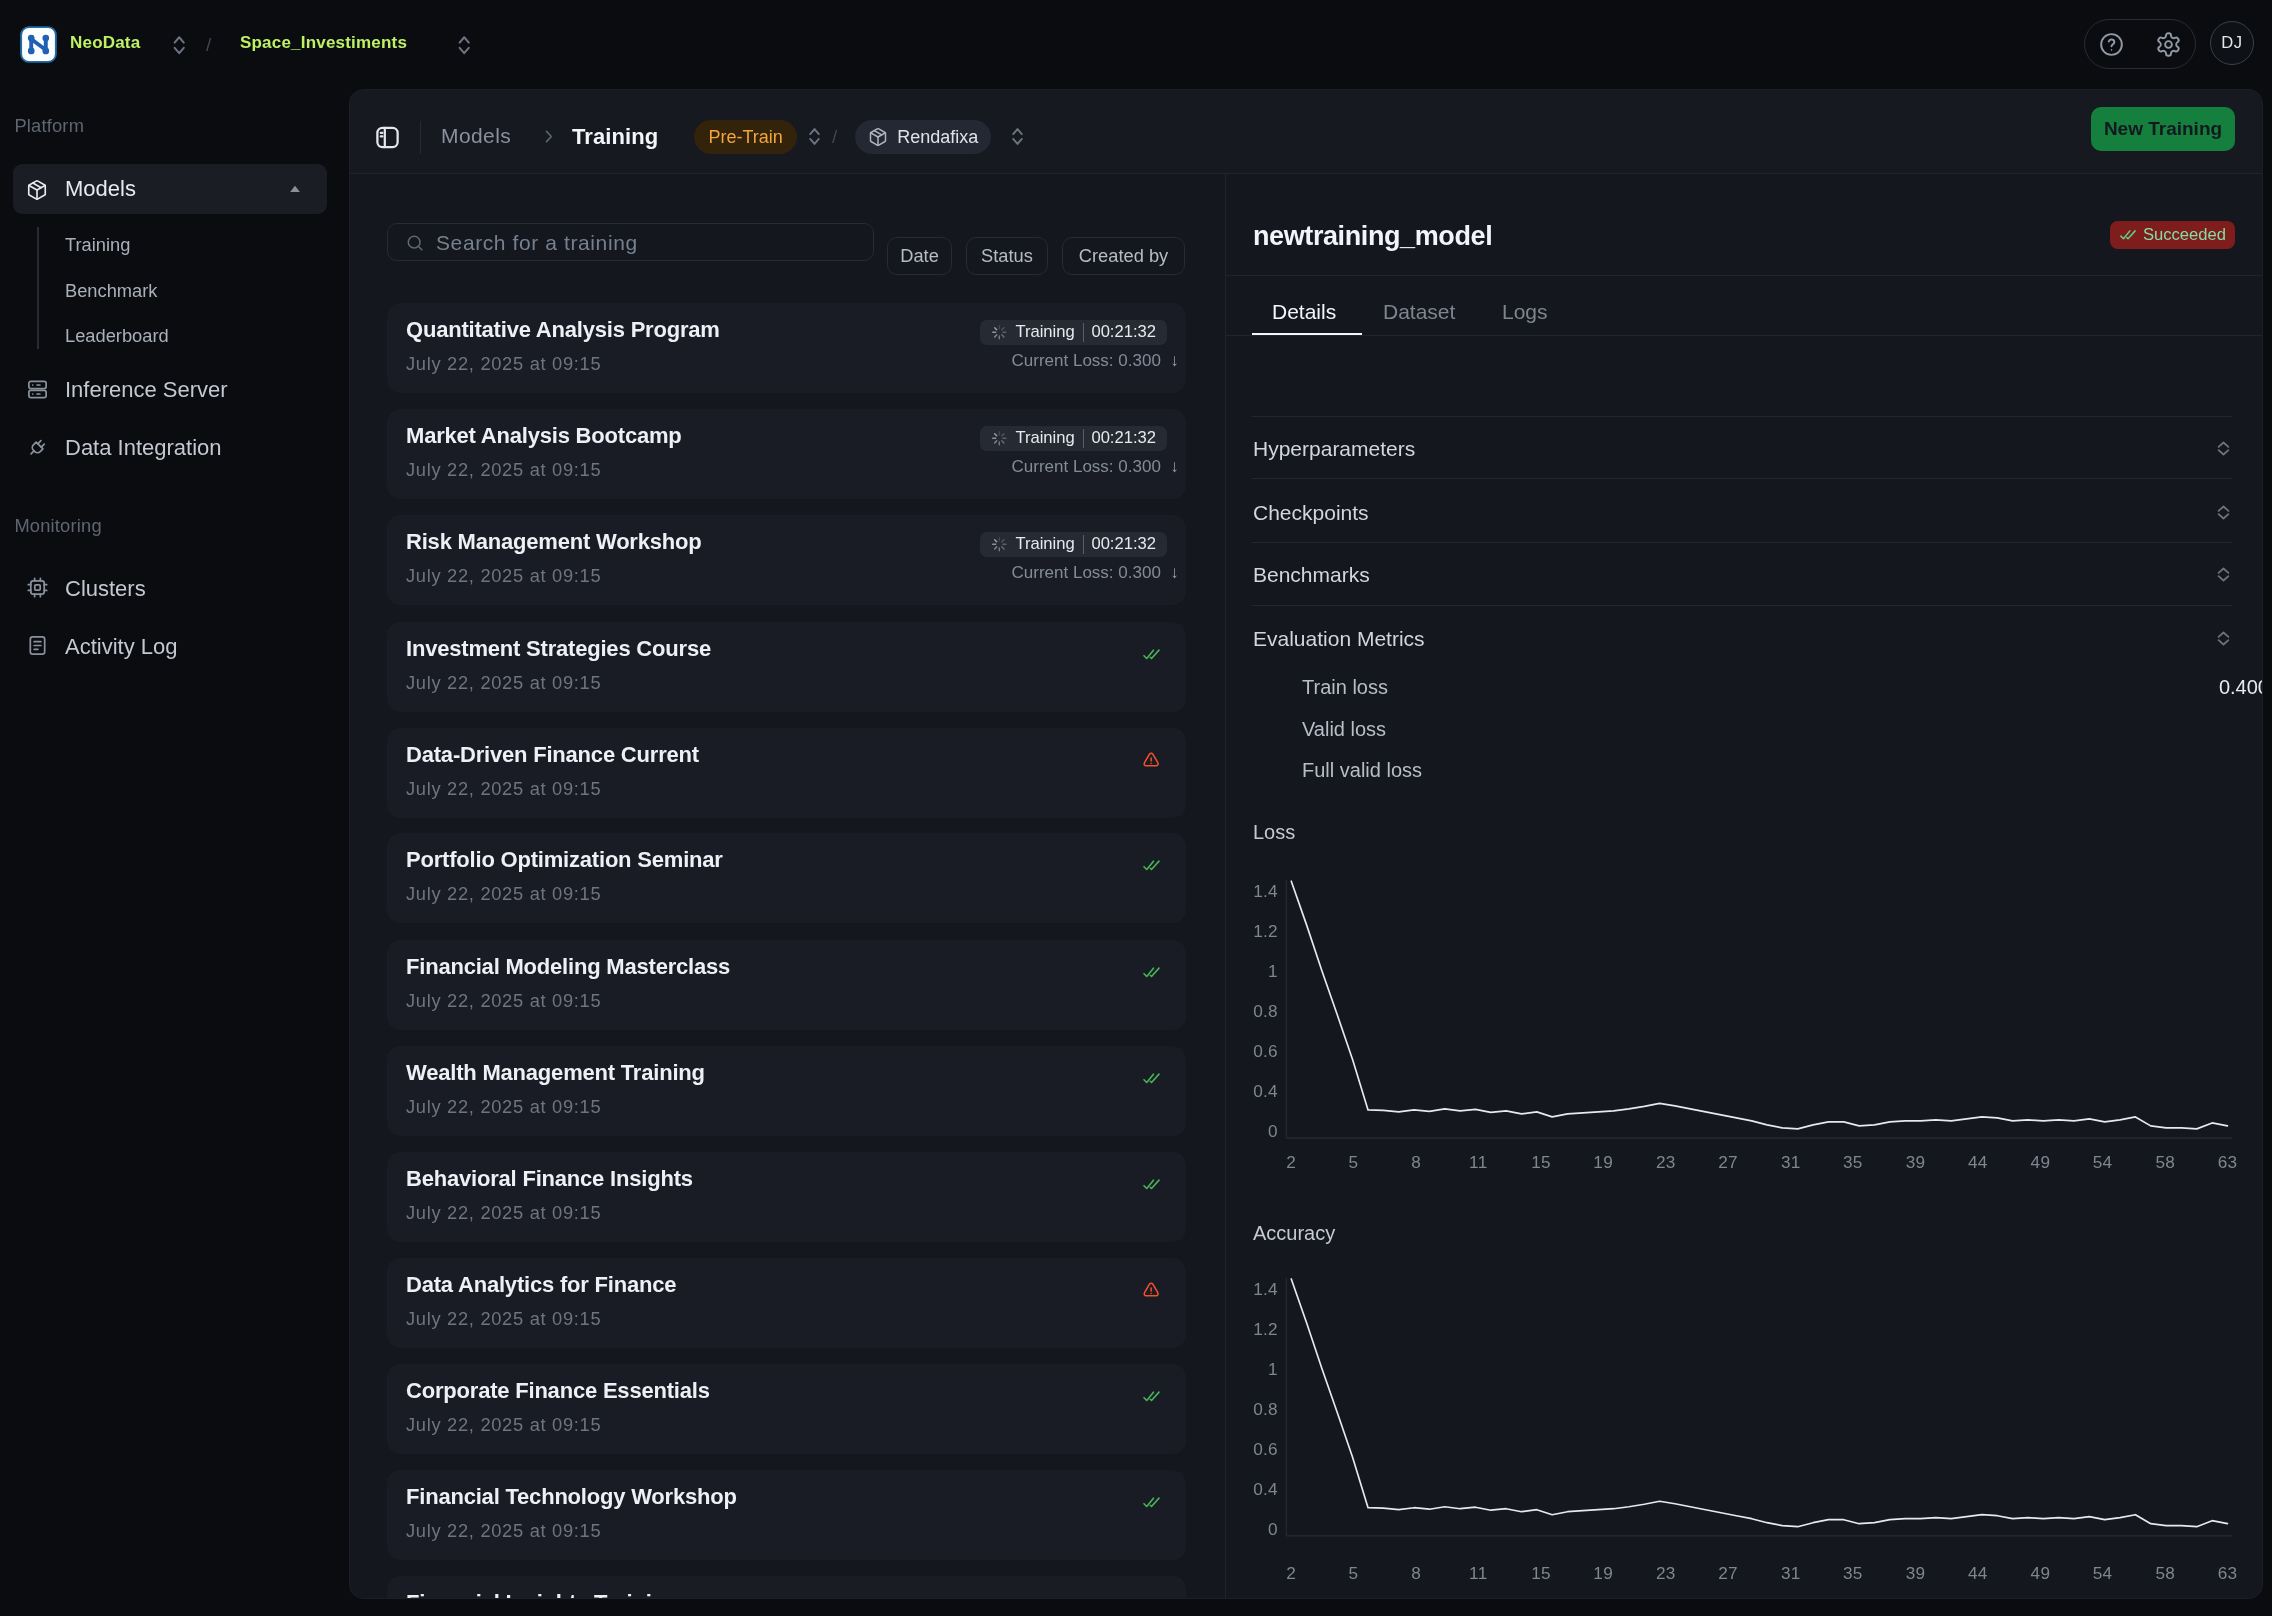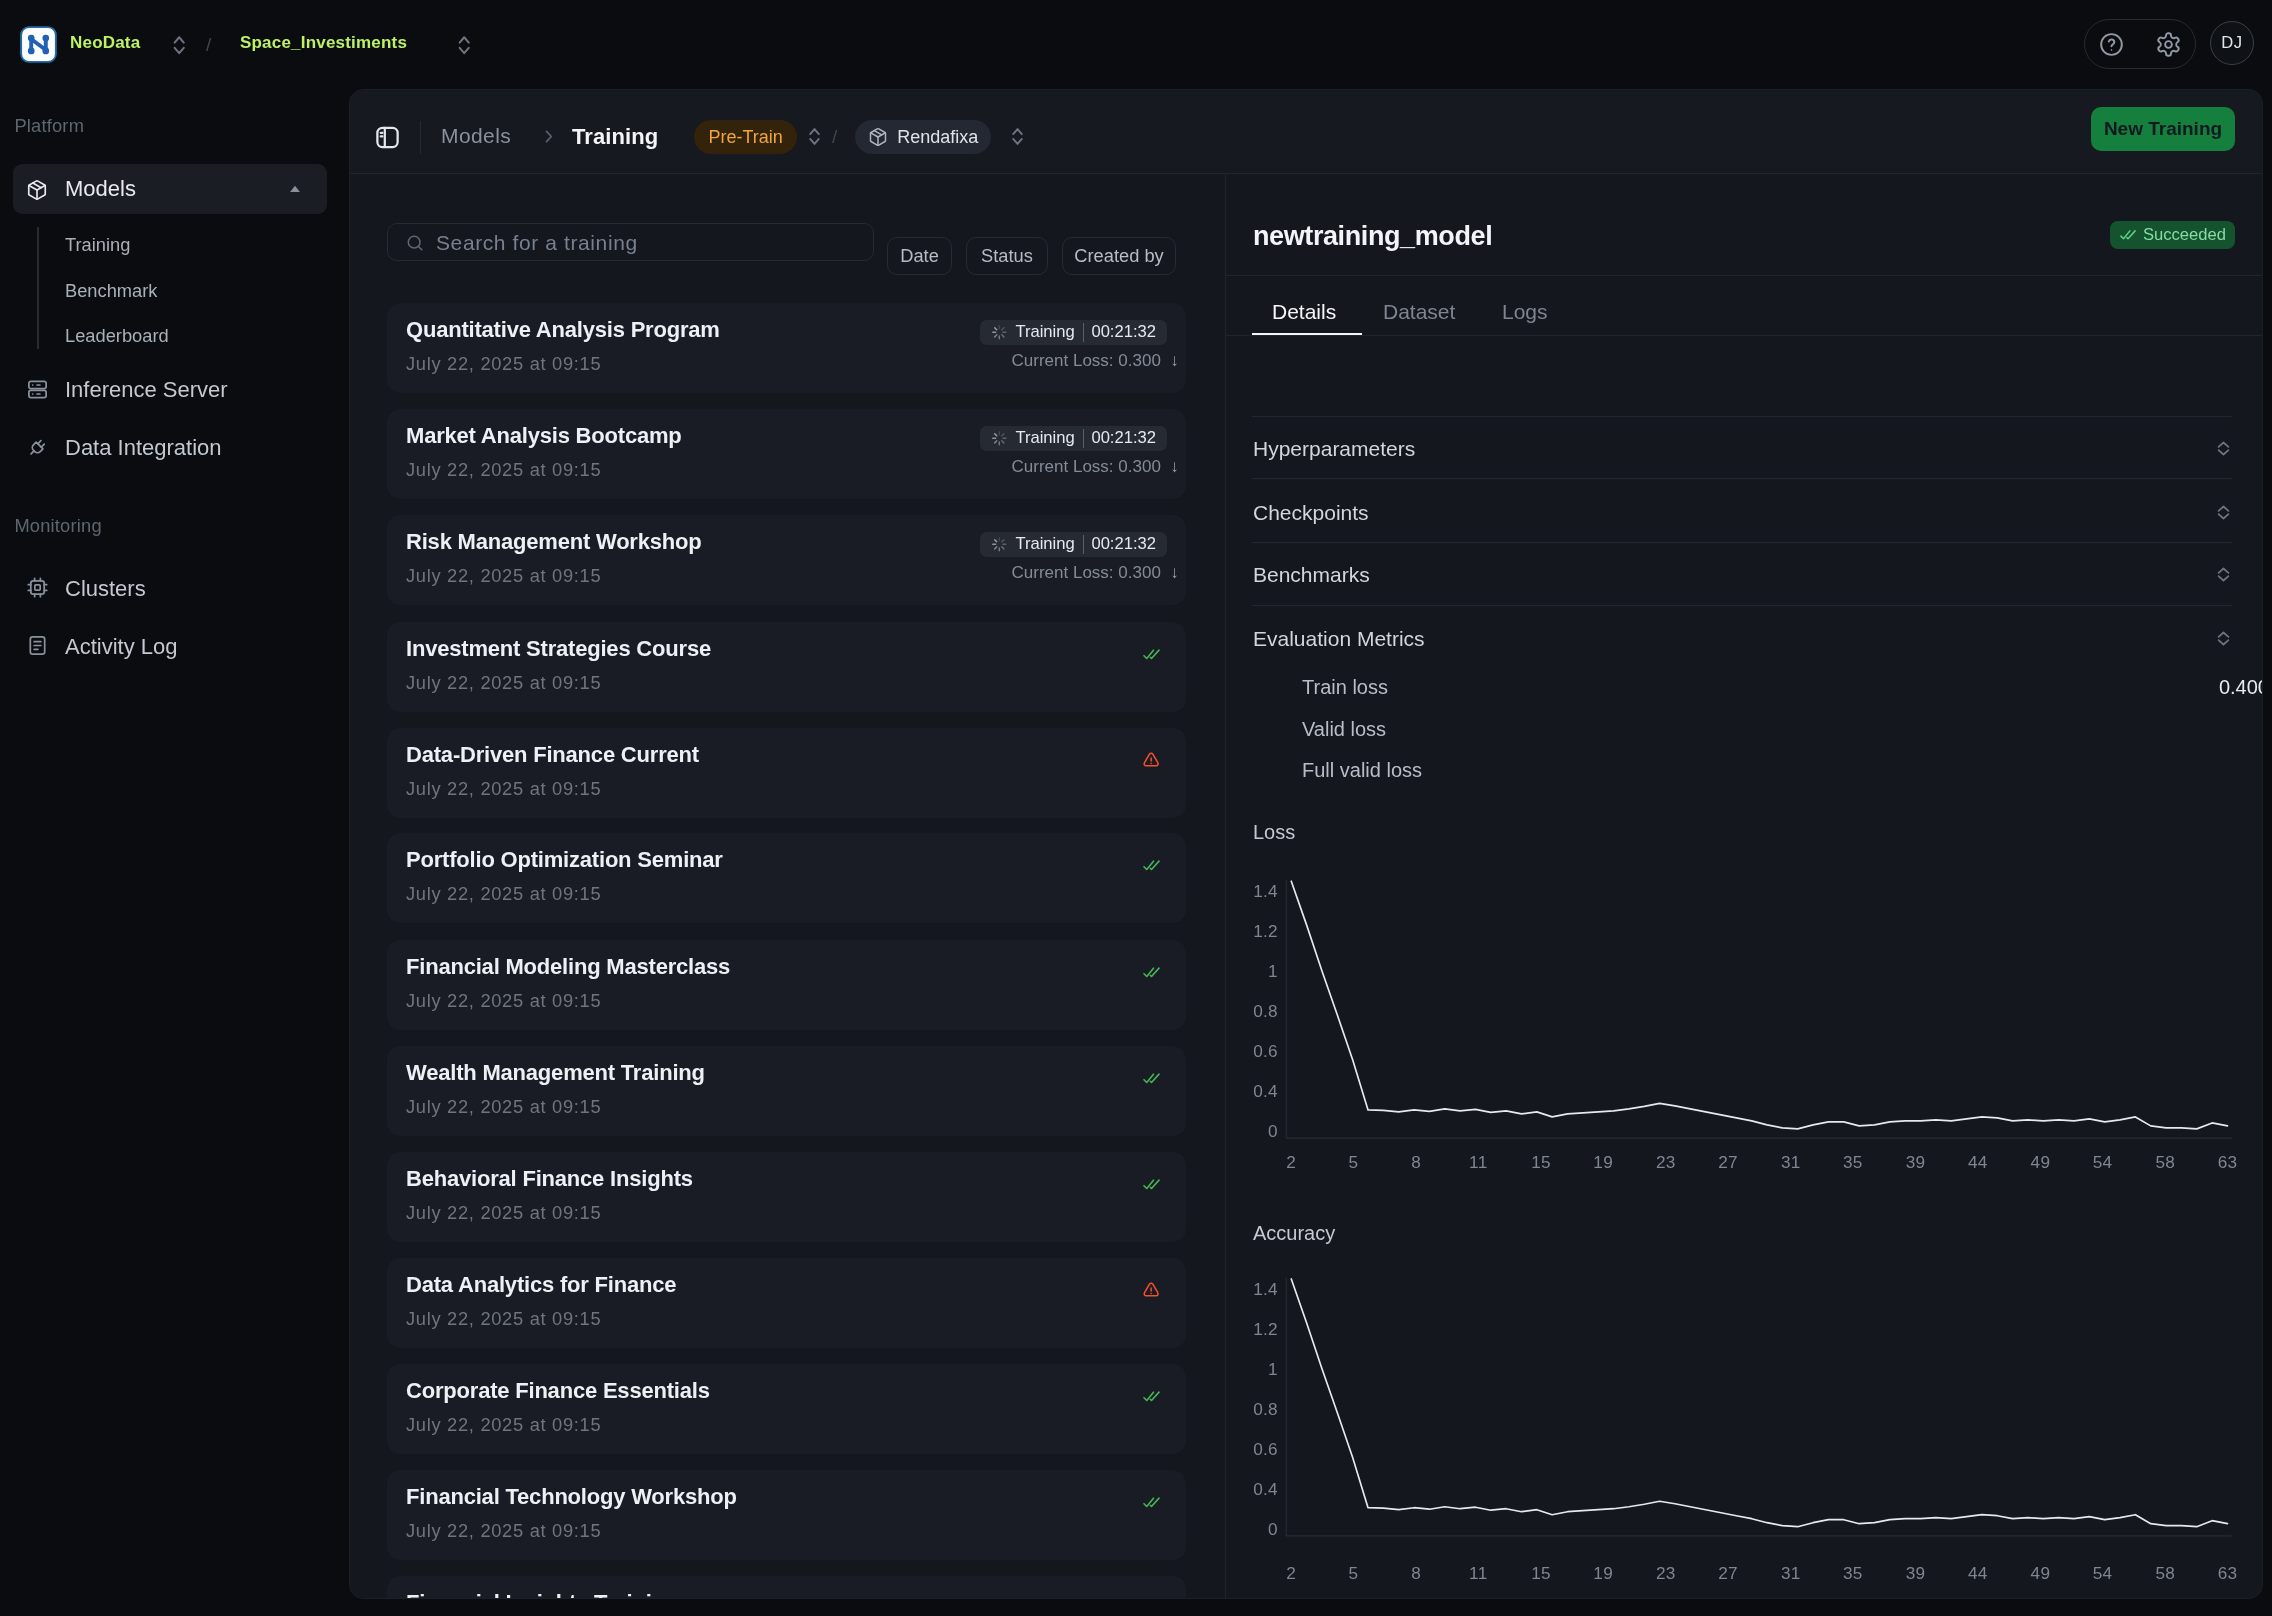--- a/index.html
+++ b/index.html
@@ -36,21 +36,21 @@
 .badge { position:absolute; right:19px; top:16.6px; height:25px; border-radius:6.7px; background:#262a33; color:#e6e9ee; font-size:16.6px; display:flex; align-items:center; gap:7.8px; padding:0 11px; }
 .badge svg { position:relative; }
 .bsep { width:1.1px; height:19px; background:#565d6b; }
 .closs { position:absolute; right:7.2px; top:48px; font-size:17px; color:#848b98; }
 .darr { color:#9aa1ae; }
 .stico { position:absolute; right:25.5px; top:23px; }
 .stico svg { position:relative; }
 
 
 .rtitle { position:absolute; left:903px; top:131px; font-size:27px; font-weight:700; color:#f2f4f8; letter-spacing:-0.4px; }
-.succ { position:absolute; left:1760px; top:131px; height:28px; border-radius:7.8px; background:#14532d; color:#85dca4; font-size:16.6px; display:flex; align-items:center; gap:5.5px; padding:0 9.4px; }
+.succ { position:absolute; left:1760px; top:131px; height:28px; border-radius:7.8px; background:#7f1d1d; color:#85dca4; font-size:16.6px; display:flex; align-items:center; gap:5.5px; padding:0 9.4px; }
 .tab { position:absolute; top:192px; height:60px; display:flex; align-items:center; font-size:21px; }
 .tabu { position:absolute; left:902px; top:243px; width:110px; height:2.2px; background:#f4f6f9; }
 .arow { position:absolute; left:903px; width:980px; height:31px; font-size:21px; color:#d2d6dd; display:flex; align-items:center; justify-content:space-between; }
 .arow .aric { position:relative; }
 .rdiv { position:absolute; left:902px; width:980px; height:1.1px; background:#222733; }
 .mrow { position:absolute; left:952px; width:967px; height:27px; font-size:20px; display:flex; align-items:flex-start; justify-content:space-between; }
 .ml { color:#b8bec9; }
 .mv { color:#e7eaef; }
 .chlab { position:absolute; left:903px; font-size:20px; color:#c4c9d2; }
 .chart { position:absolute; }
@@ -173,21 +173,21 @@
 
   <div class="search">
       <svg class="" style="left:16.6px;top:9px;width:20px;height:20px" viewBox="0 0 24 24" fill="none">
         <circle cx="11" cy="11" r="7" stroke="#5f6775" stroke-width="1.8"></circle>
         <path stroke-linecap="round" stroke-linejoin="round" fill="none" stroke="#5f6775" stroke-width="1.8" d="m16.2 16.2 4 4"></path>
       </svg>
       <span>Search for a training</span>
     </div>
   <div class="fbtn" style="left:537px;width:65px">Date</div>
   <div class="fbtn" style="left:616px;width:82px">Status</div>
-  <div class="fbtn" style="left:712px;width:114px">Created by</div>
+  <div class="fbtn" style="left:712px;width:123px">Created by</div>
 <div class="card" style="top:213px">
 <div class="ct">Quantitative Analysis Program</div>
       <div class="cd">July 22, 2025 at 09:15</div>
 <div class="badge">
         <span class="spin">
           <svg class="" style="left:0px;top:0px;width:16.6px;height:16.6px" viewBox="0 0 24 24" fill="none">
             <line x1="12.00" y1="6.80" x2="12.00" y2="2.50" stroke="#9aa2af" stroke-width="2.0" stroke-linecap="round" opacity="0.25"></line>
             <line x1="15.68" y1="8.32" x2="18.72" y2="5.28" stroke="#9aa2af" stroke-width="2.0" stroke-linecap="round" opacity="0.36"></line>
             <line x1="17.20" y1="12.00" x2="21.50" y2="12.00" stroke="#9aa2af" stroke-width="2.0" stroke-linecap="round" opacity="0.46"></line>
             <line x1="15.68" y1="15.68" x2="18.72" y2="18.72" stroke="#9aa2af" stroke-width="2.0" stroke-linecap="round" opacity="0.57"></line>

